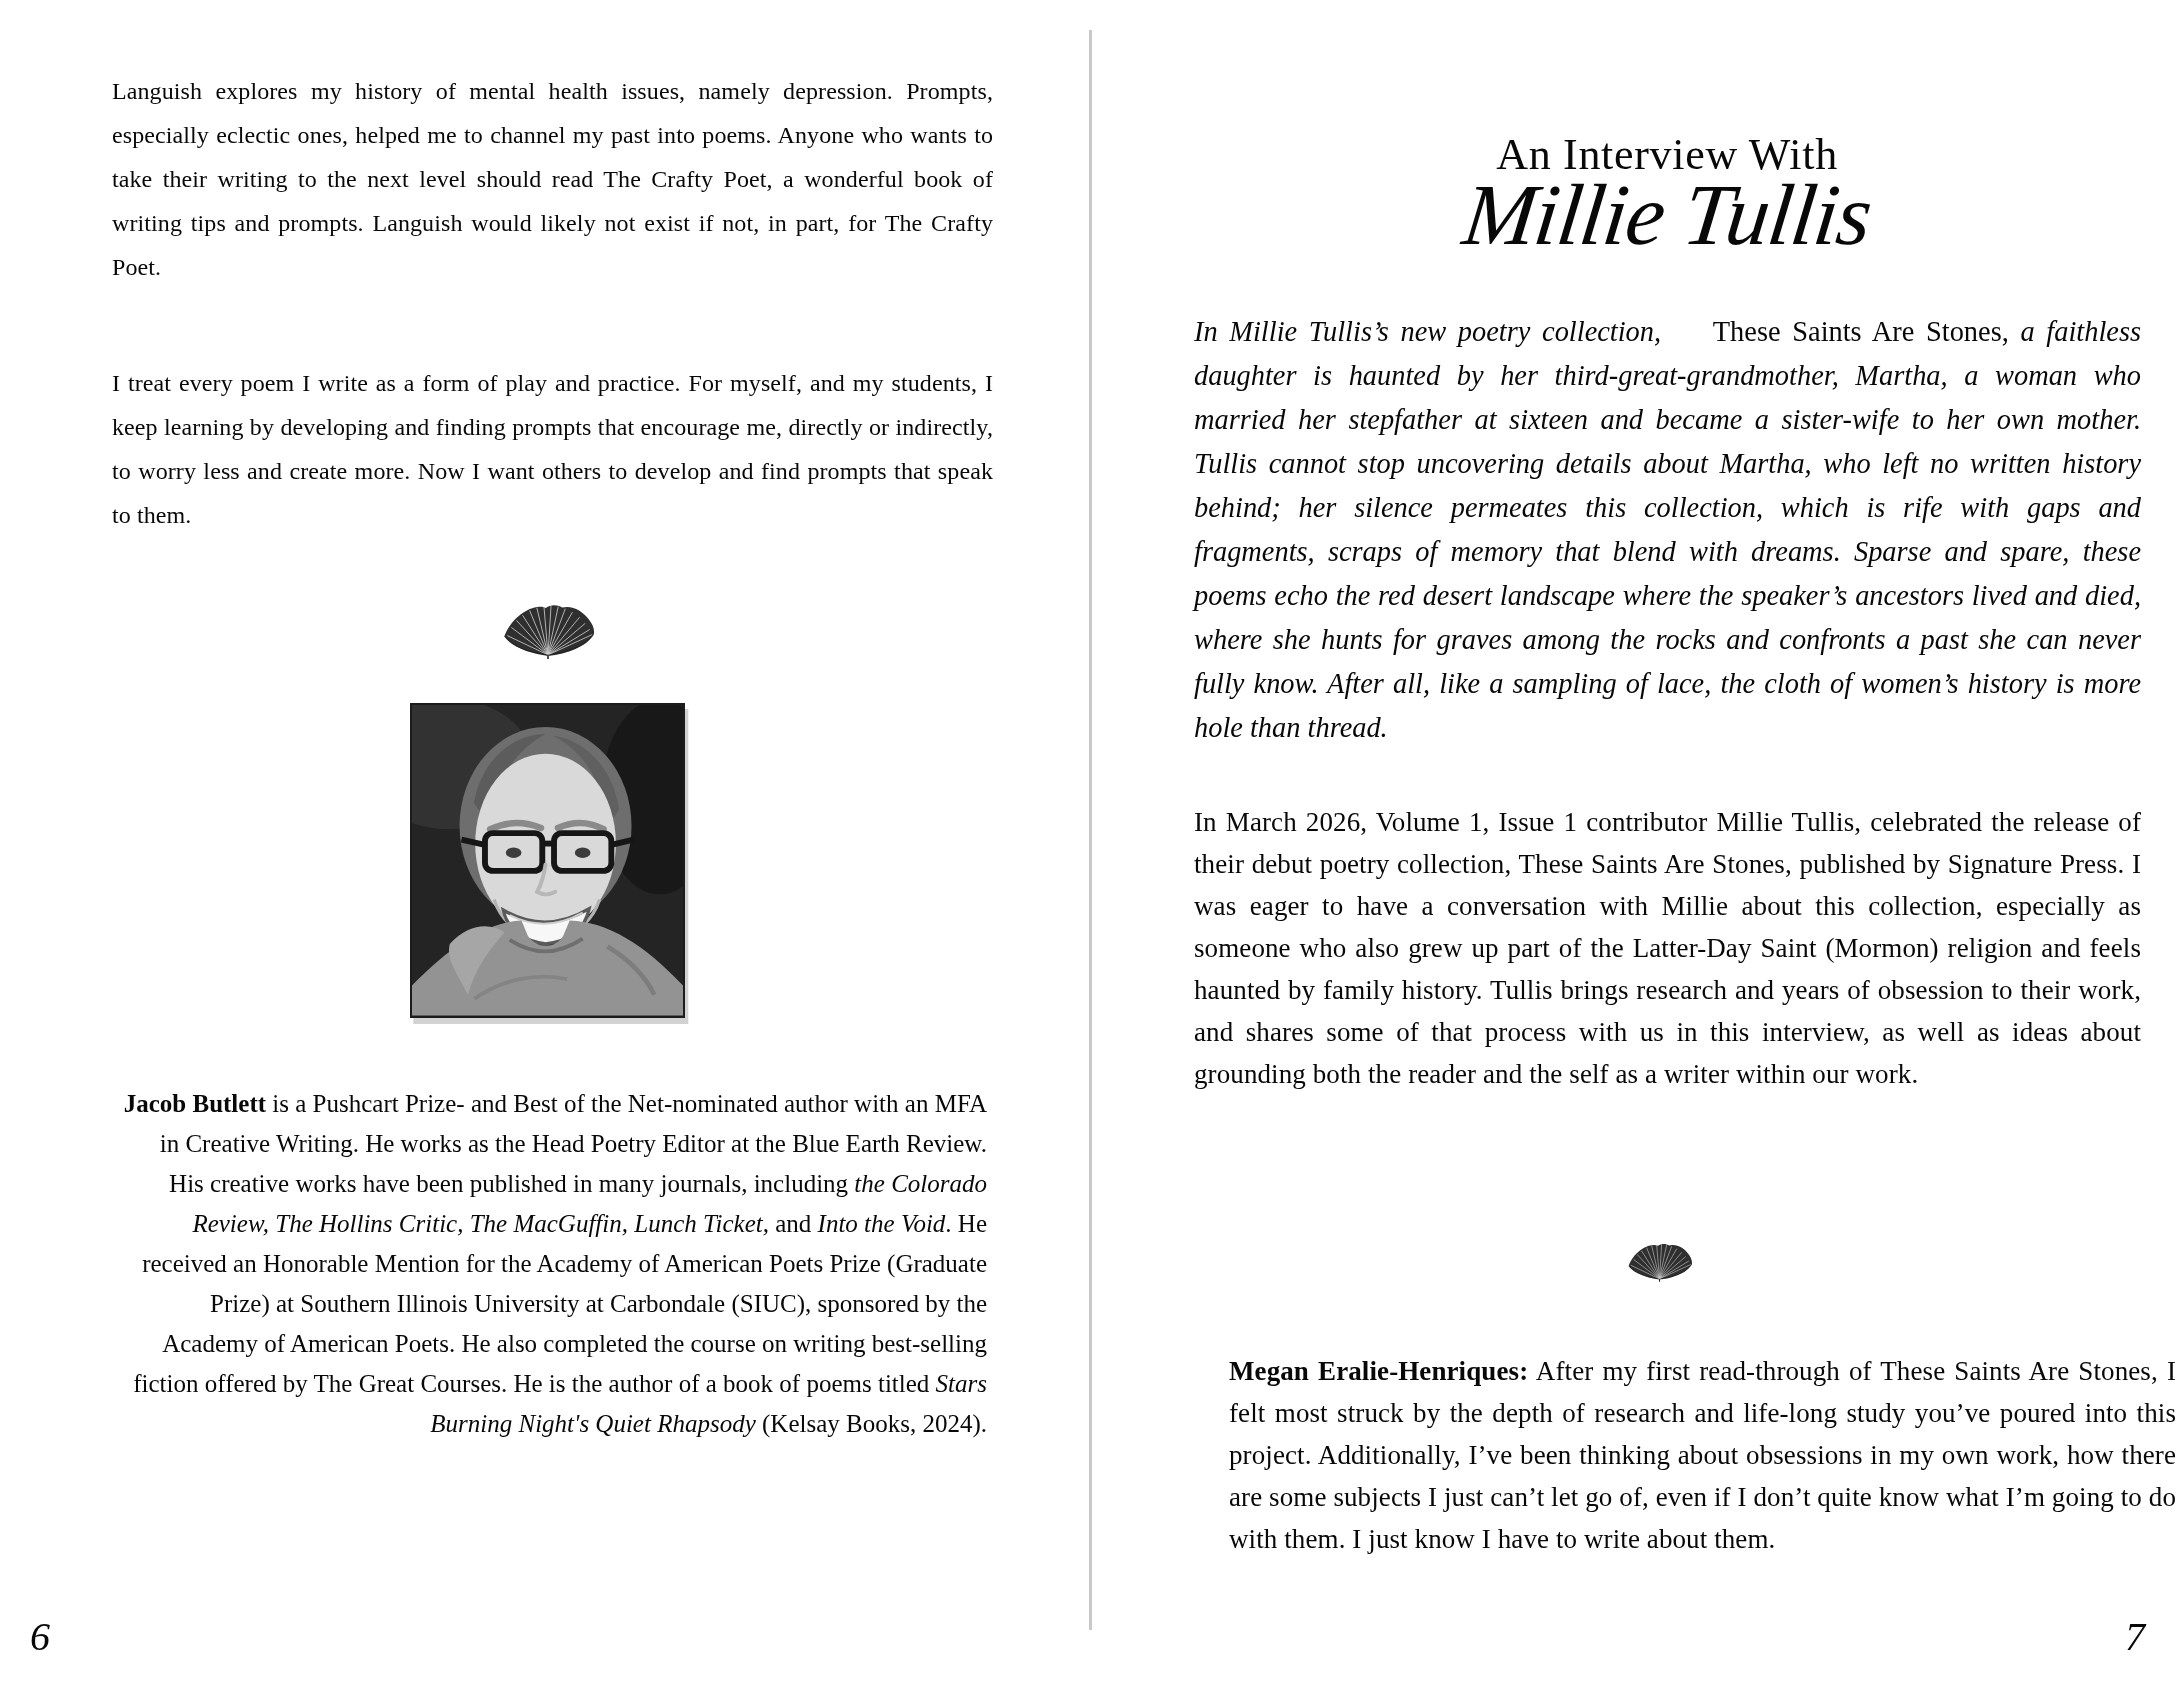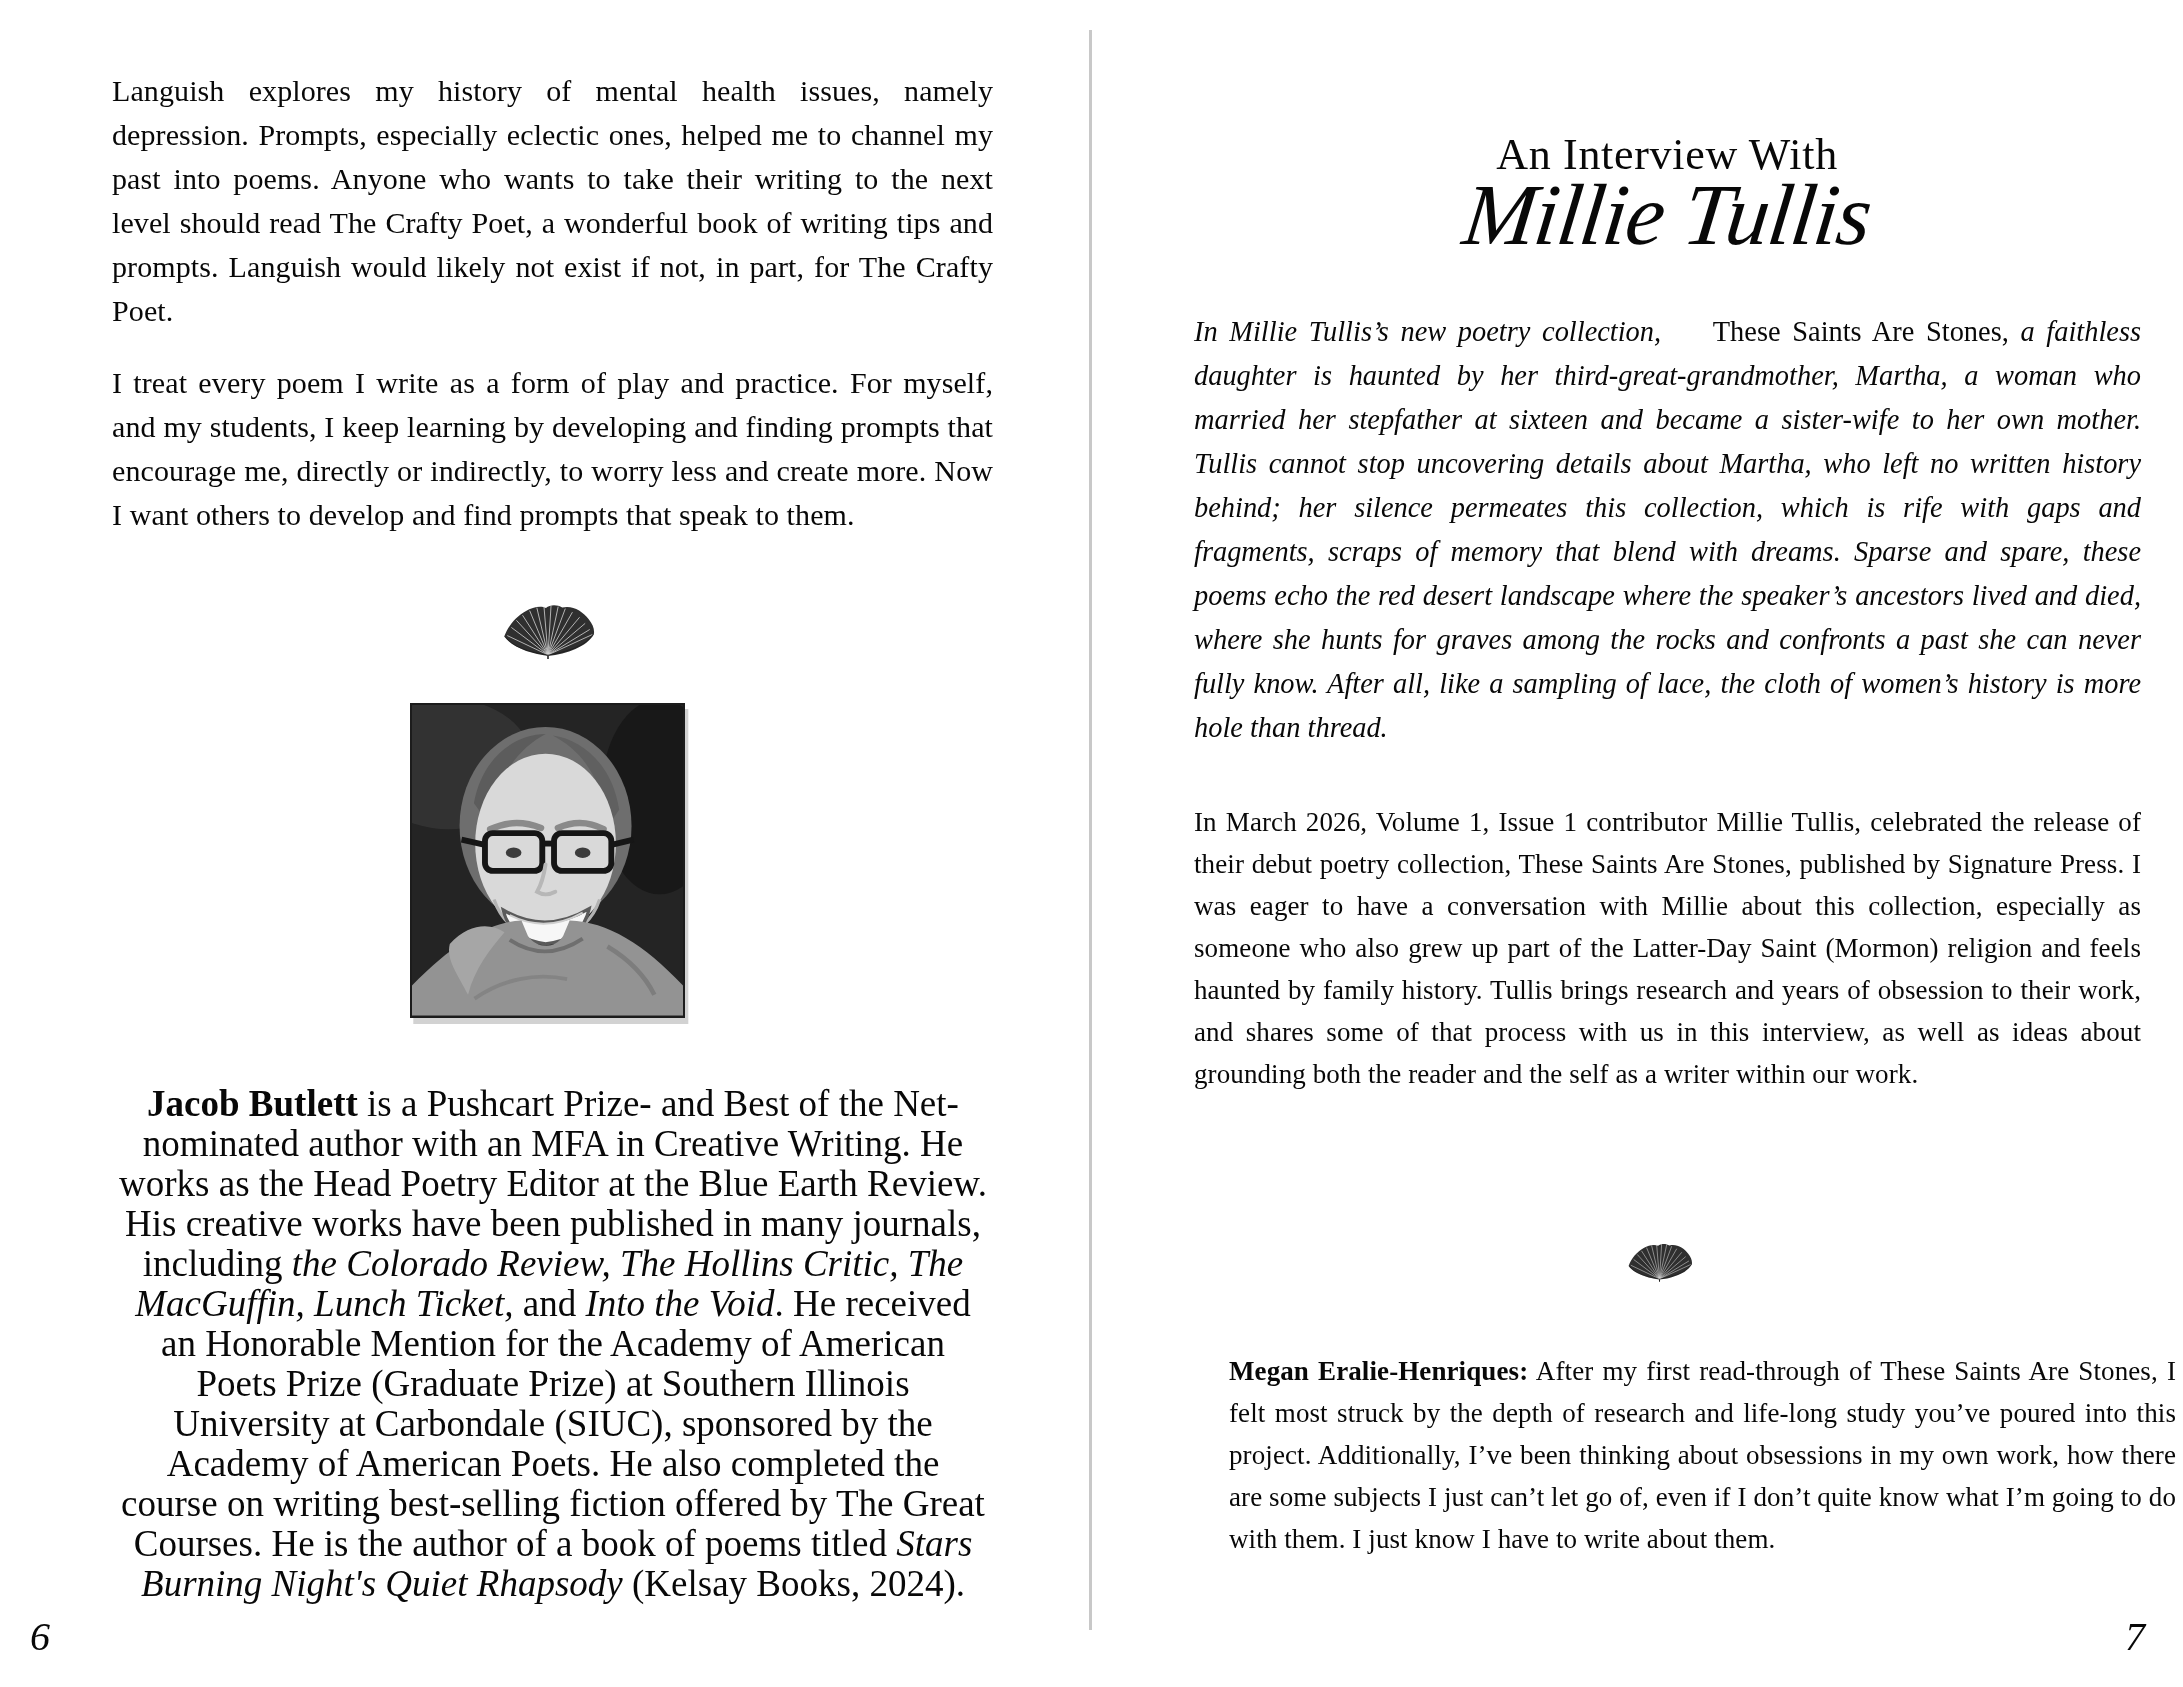--- a/index.html
+++ b/index.html
@@ -3,40 +3,40 @@
 <meta charset="utf-8">
 <style>
   * { margin:0; padding:0; box-sizing:border-box; }
   html,body { background:#ffffff; }
   body {
     width:2183px; height:1687px; position:relative; overflow:hidden;
     font-family:"Liberation Serif","DejaVu Serif",serif; color:#080808;
   }
   .block { position:absolute; }
   .justify { text-align:justify; text-justify:inter-word; }
-  .body-left  { font-size:30px; line-height:44px; letter-spacing:0.1px; }
+  .body-left  { font-size:24px; line-height:44px; letter-spacing:0.1px; }
   .body-right { font-size:27px; line-height:42px; letter-spacing:0.1px; }
 
   #p1 { left:112px; top:69px; width:881px; }
   #p2 { left:112px; top:361px; width:881px; }
 
   #ornament-left  { left:491px;  top:603px;  width:114px; height:56px; }
   #ornament-right { left:1620px; top:1239px; width:79px; height:46px; }
   .ornament svg { width:100%; height:100%; display:block; }
 
   #photo {
     left:410px; top:703px; width:275px; height:315px;
     border:2px solid #1c1c1c; background:#242424;
     box-shadow:3.3px 6px 0 #d2d2d2;
   }
   #photo svg { width:100%; height:100%; display:block; }
 
   #bio {
     left:119px; top:1084px; width:868px;
-    font-size:37px; line-height:40px; text-align:center;
+    font-size:25px; line-height:40px; text-align:right;
   }
   #bio strong { font-weight:bold; }
   #bio em { font-style:italic; }
 
   #divider {
     left:1089px; top:30px; width:3.3px; height:1600px; background:#c8c8c8;
   }
 
   #title {
     left:1194px; top:129px; width:946px; text-align:center;

